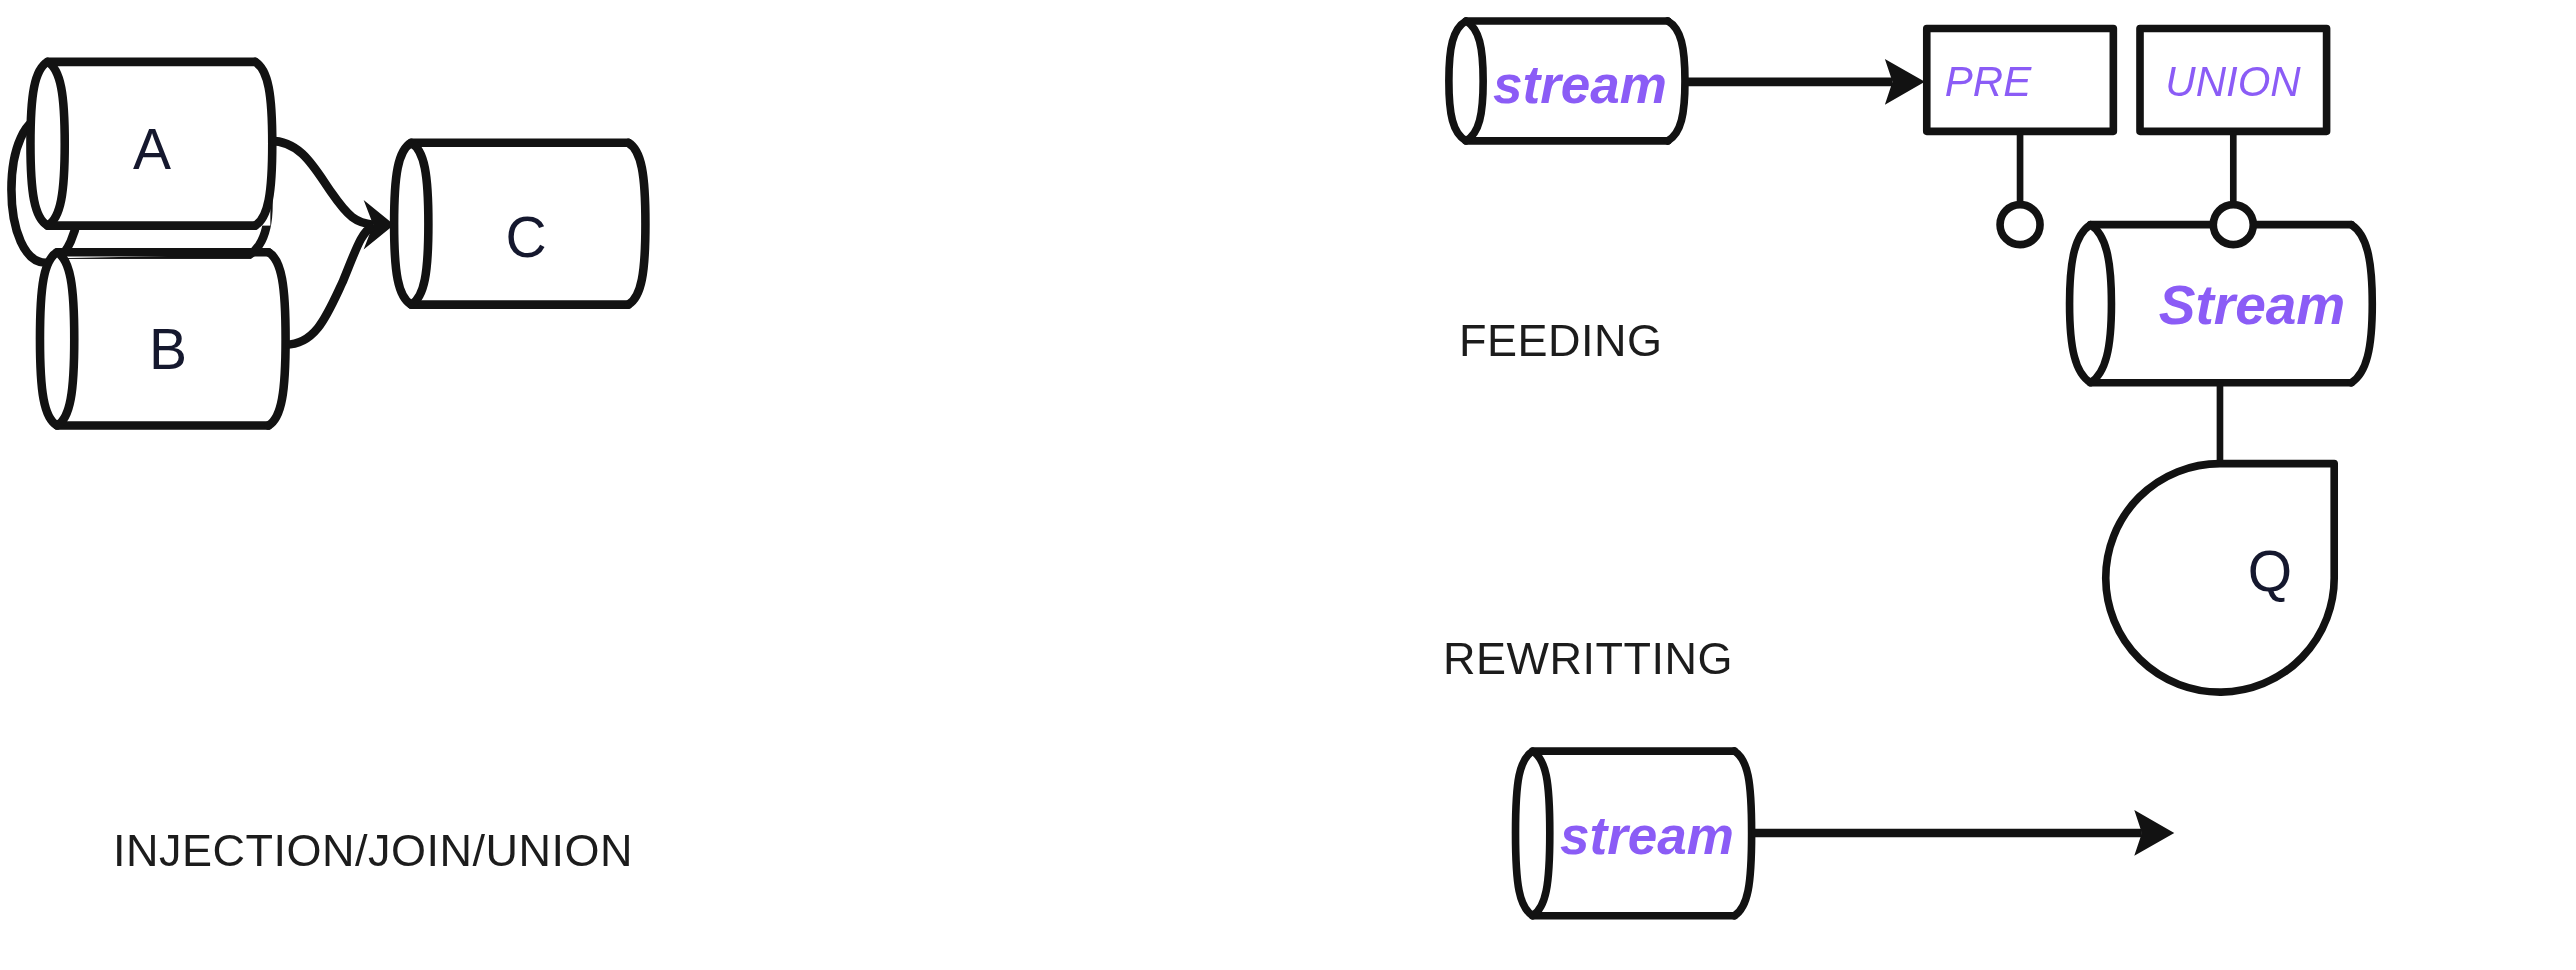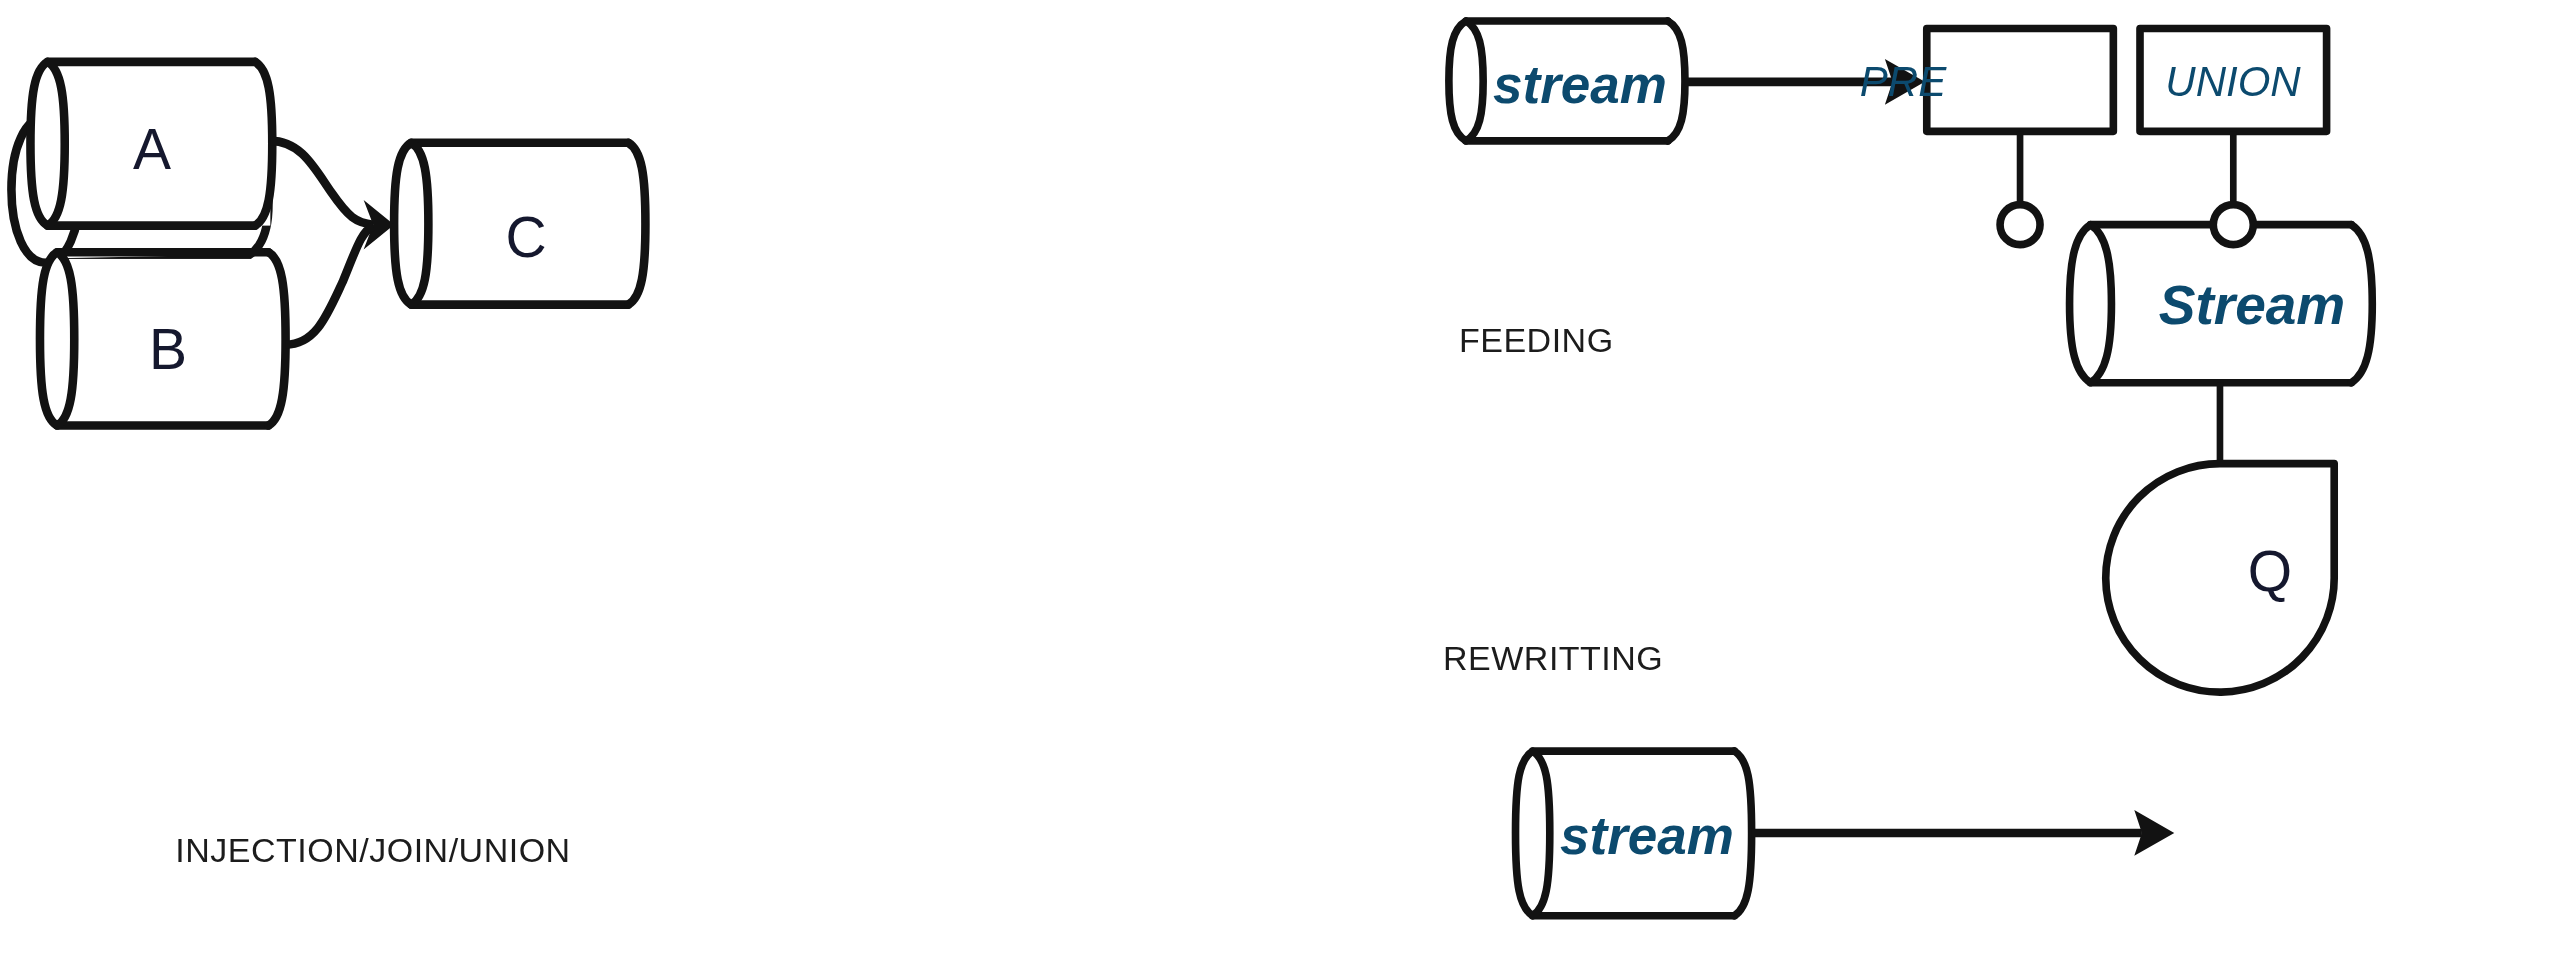--- a/index.html
+++ b/index.html
@@ -57,32 +57,32 @@
     pointer-events: none;
   }
   .node-letter {
     color: #15182e;
     font-size: 57px;
     font-weight: 400;
     font-family: "Liberation Sans", sans-serif;
     transform: translate(-50%, -50%);
   }
   .node-italic {
-    color: #0c4a6e;
+    color: #8b5cf6;
     font-style: italic;
     font-weight: bold;
     font-family: "Liberation Sans", sans-serif;
     transform: translate(-50%, -50%);
   }
   .node-italic.sz-stream  { font-size: 53px; }
   .node-italic.sz-Stream  { font-size: 55px; }
   .node-italic.sz-prepost { font-size: 42px; font-weight: normal; }
   .caption {
     color: #1c1c1c;
-    font-size: 34px;
+    font-size: 45px;
     font-weight: 400;
     letter-spacing: 0.5px;
     font-family: "Liberation Sans", sans-serif;
     transform: translate(-50%, -50%);
   }
   .caption.left-anchor { transform: translate(0, -50%); }
 </style>
 </head>
 <body>
 
@@ -188,21 +188,21 @@
 
   </svg>
 
   <div class="lbl node-letter" style="left:152px; top:149px;">A</div>
   <div class="lbl node-letter" style="left:168px; top:349px;">B</div>
   <div class="lbl node-letter" style="left:526px; top:237px;">C</div>
 
   <div class="lbl caption" style="left:373px; top:850px;text-align:center;">INJECTION/JOIN/UNION</div>
 
   <div class="lbl node-italic sz-stream" style="left:1580px; top:84px;">stream</div>
-  <div class="lbl node-italic sz-prepost" style="left:1903px; top:82px;text-align:right;">PRE</div>
+  <div class="lbl node-italic sz-prepost" style="left:1988px; top:82px;text-align:right;">PRE</div>
   <div class="lbl node-italic sz-prepost" style="left:2233px; top:82px;">UNION</div>
   <div class="lbl node-italic sz-Stream" style="left:2252px; top:305px;">Stream</div>
   <div class="lbl node-italic sz-stream" style="left:1647px; top:835px;">stream</div>
   <div class="lbl node-letter" style="left:2270px; top:571px;">Q</div>
 
   <div class="lbl caption left-anchor" style="left:1459px; top:340px;">FEEDING</div>
   <div class="lbl caption left-anchor" style="left:1443px; top:631px;margin-top:27px;">REWRITTING</div>
 
 </div>
 

